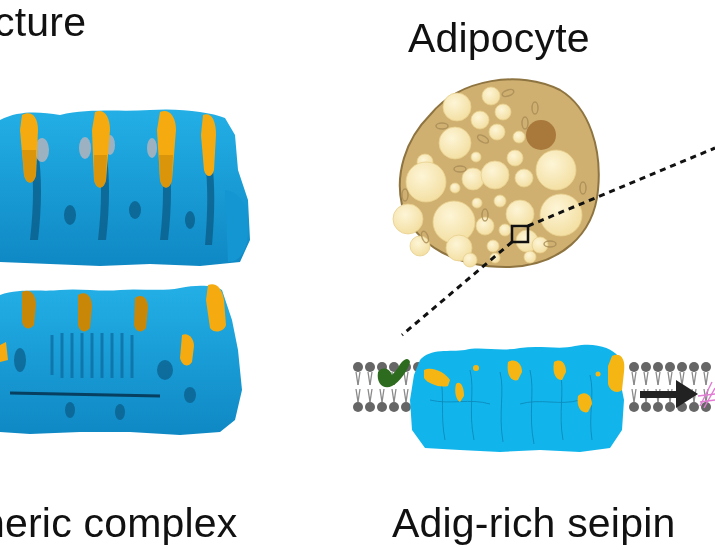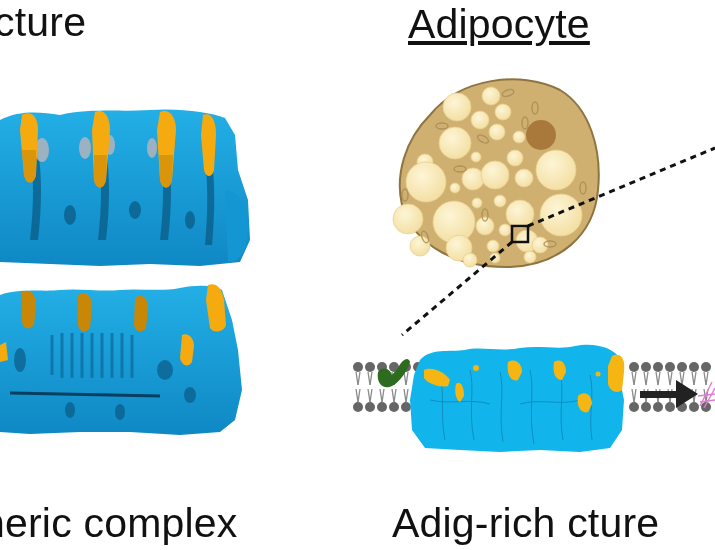--- a/index.html
+++ b/index.html
@@ -16,36 +16,36 @@
       color: #111111;
     }
     .label {
       position: absolute;
       font-size: 41px;
       line-height: 1;
       white-space: nowrap;
       letter-spacing: 0.2px;
     }
     #title-left { left: -6px; top: 2px; }
-    #title-right { left: 408px; top: 4px; text-decoration: underline; }
+    #title-right { left: 408px; top: 18px; }
     #caption-left { left: -18px; top: 503px; }
     #caption-right { left: 392px; top: 503px; }
     svg.layer {
       position: absolute;
       left: 0;
       top: 0;
     }
   </style>
 </head>
 <body>
 
 <div id="title-left" class="label">cture</div>
 <div id="title-right" class="label">Adipocyte</div>
 <div id="caption-left" class="label">neric complex</div>
-<div id="caption-right" class="label">Adig-rich cture</div>
+<div id="caption-right" class="label">Adig-rich seipin</div>
 
 <svg class="layer" width="715" height="550" viewBox="0 0 715 550">
   <defs>
     <radialGradient id="dropGrad" cx="0.4" cy="0.35" r="0.7">
       <stop offset="0" stop-color="#fdf5d6"></stop>
       <stop offset="1" stop-color="#f3dea0"></stop>
     </radialGradient>
     <linearGradient id="blueShade" x1="0" y1="0" x2="0" y2="1">
       <stop offset="0" stop-color="#23afe6"></stop>
       <stop offset="1" stop-color="#0f88c4"></stop>

